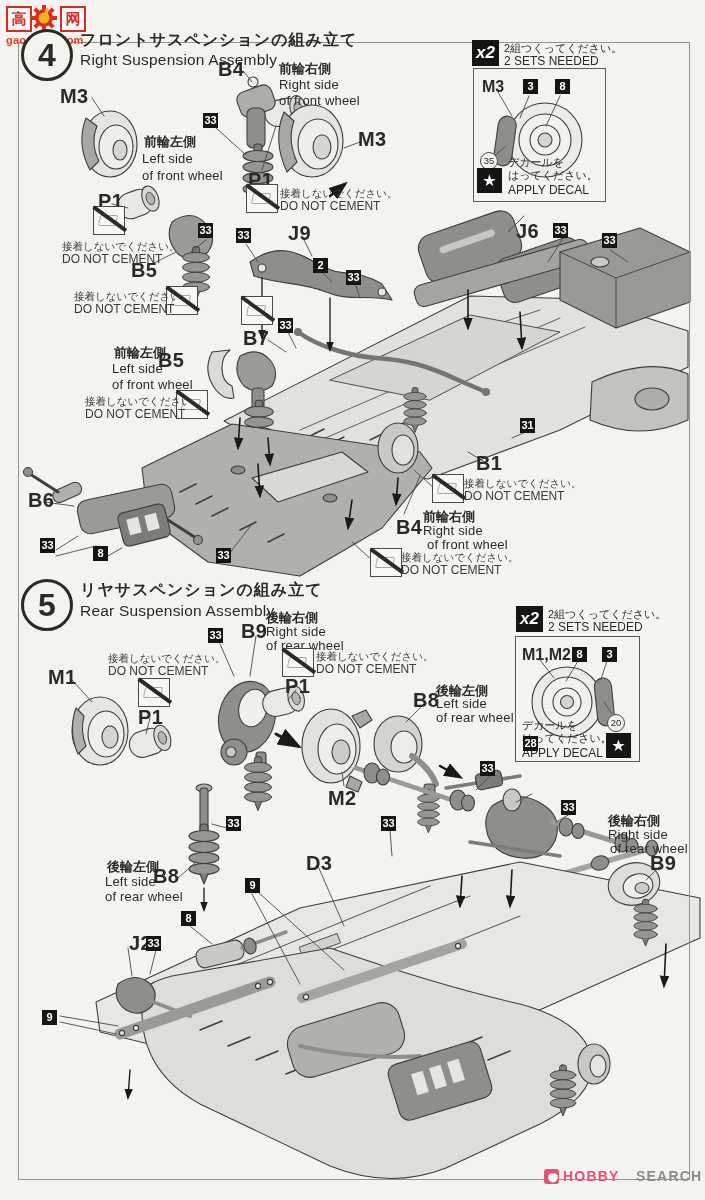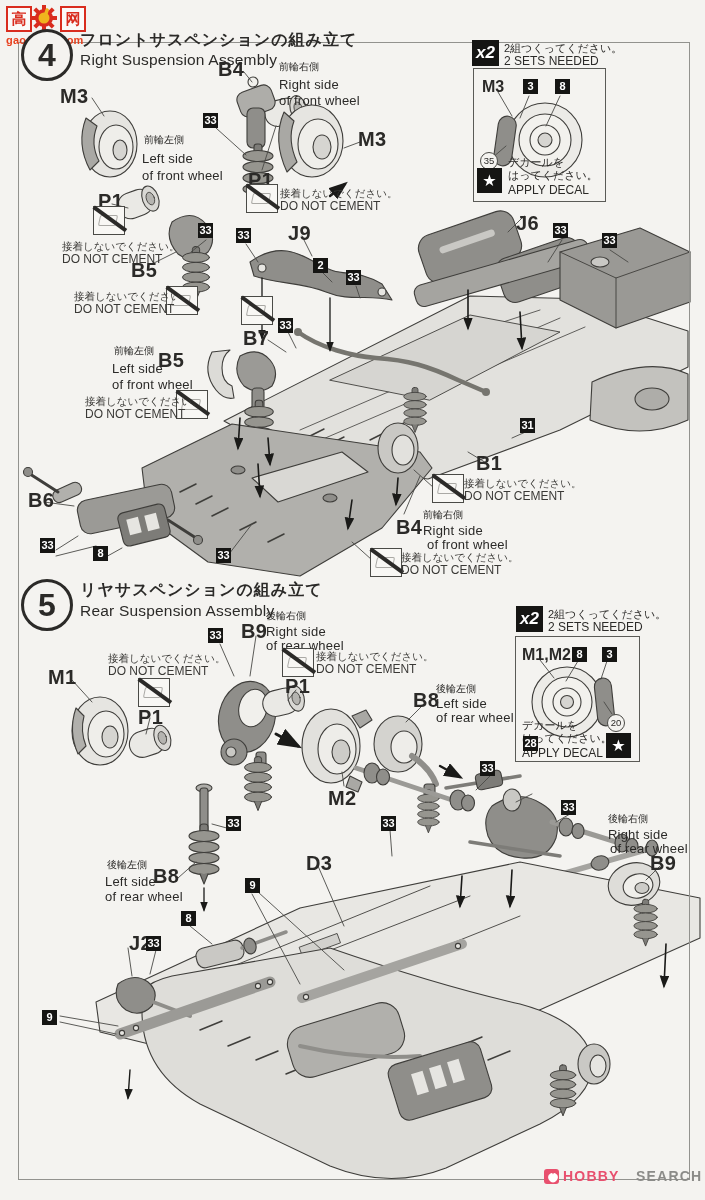--- a/index.html
+++ b/index.html
@@ -1,21 +1,21 @@
 <!DOCTYPE html>
 <html><head>
 <meta charset="utf-8">
 <style>
   html,body{margin:0;padding:0}
   body{width:705px;height:1200px;position:relative;background:#f4f3f0;overflow:hidden;
        font-family:"Liberation Sans","DejaVu Sans",sans-serif;color:#2b2a28}
   .abs{position:absolute}
   .frame{left:18px;top:42px;width:670px;height:1136px;border:1px solid #92928e}
   .pl{font-weight:bold;font-size:20px;white-space:nowrap;letter-spacing:.3px}
-  .jp{font-weight:normal;font-size:10px;white-space:nowrap}
+  .jp{font-weight:bold;font-size:13px;white-space:nowrap}
   .enl{font-size:13px;white-space:nowrap;letter-spacing:.2px}
   .sq{min-width:13px;height:15px;padding:0 1px;background:#151513;color:#fff;font-size:11px;
       font-weight:bold;line-height:15px;text-align:center;white-space:nowrap}
   .circ{width:46px;height:46px;border:3px solid #2b2a28;border-radius:50%;background:#f4f3f0;
         text-align:center;line-height:46px;font-size:32px;font-weight:bold}
   .tja{font-size:16px;font-weight:bold;letter-spacing:1px;white-space:nowrap}
   .ten{font-size:15.5px;white-space:nowrap;letter-spacing:.2px}
   .x2{width:27px;height:26px;background:#151513;color:#fff;font-weight:bold;font-size:17px;
       font-style:italic;text-align:center;line-height:26px}
   .nja{font-size:11px;white-space:nowrap}
@@ -301,21 +301,21 @@
 
 <span class="abs pl" style="left:60px;top:85px">M3</span>
 <span class="abs pl" style="left:218px;top:58px">B4</span>
 <span class="abs pl" style="left:358px;top:128px">M3</span>
 <span class="abs pl" style="left:98px;top:190px">P1</span>
 <span class="abs pl" style="left:248px;top:169px">P1</span>
 <span class="abs pl" style="left:131px;top:259px">B5</span>
 <span class="abs pl" style="left:288px;top:222px">J9</span>
 <span class="abs pl" style="left:243px;top:327px">B7</span>
 <span class="abs pl" style="left:158px;top:349px">B5</span>
-<span class="abs pl" style="left:516px;top:212px">J6</span>
+<span class="abs pl" style="left:516px;top:220px">J6</span>
 <span class="abs pl" style="left:476px;top:452px">B1</span>
 <span class="abs pl" style="left:396px;top:516px">B4</span>
 <span class="abs pl" style="left:28px;top:489px">B6</span>
 
 <span class="abs sq" style="left:203px;top:113px">33</span>
 <span class="abs sq" style="left:198px;top:223px">33</span>
 <span class="abs sq" style="left:236px;top:228px">33</span>
 <span class="abs sq" style="left:313px;top:258px">2</span>
 <span class="abs sq" style="left:346px;top:270px">33</span>
 <span class="abs sq" style="left:278px;top:318px">33</span>

